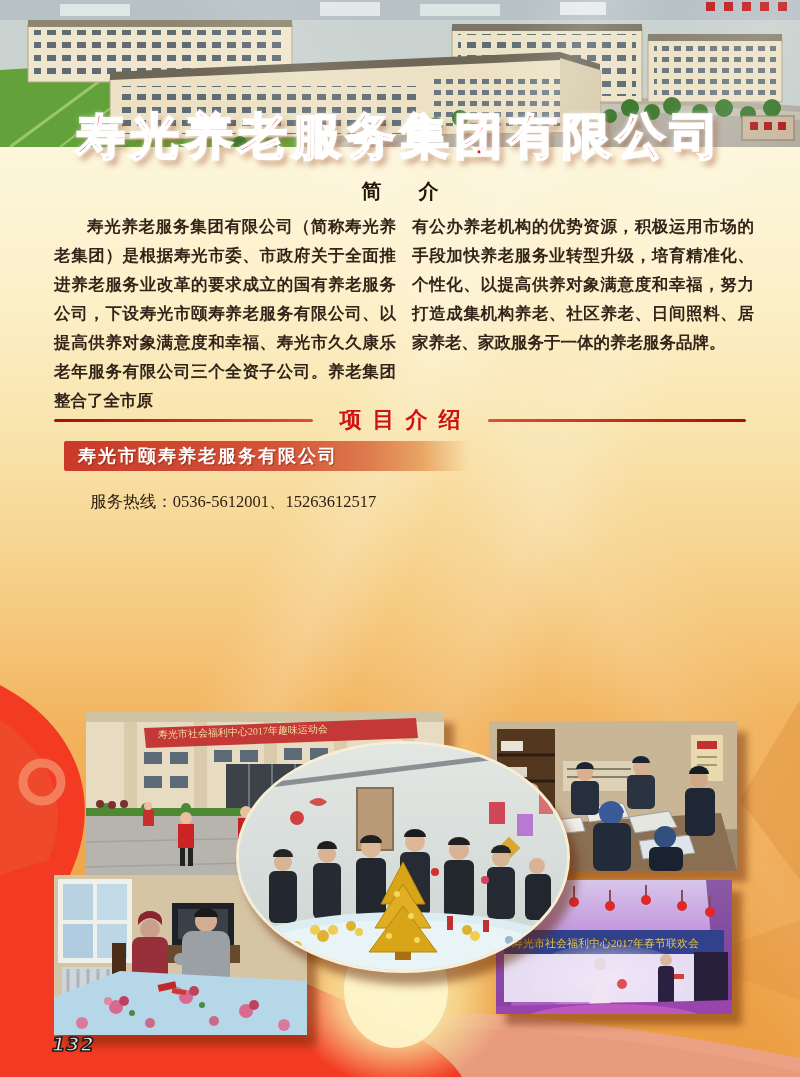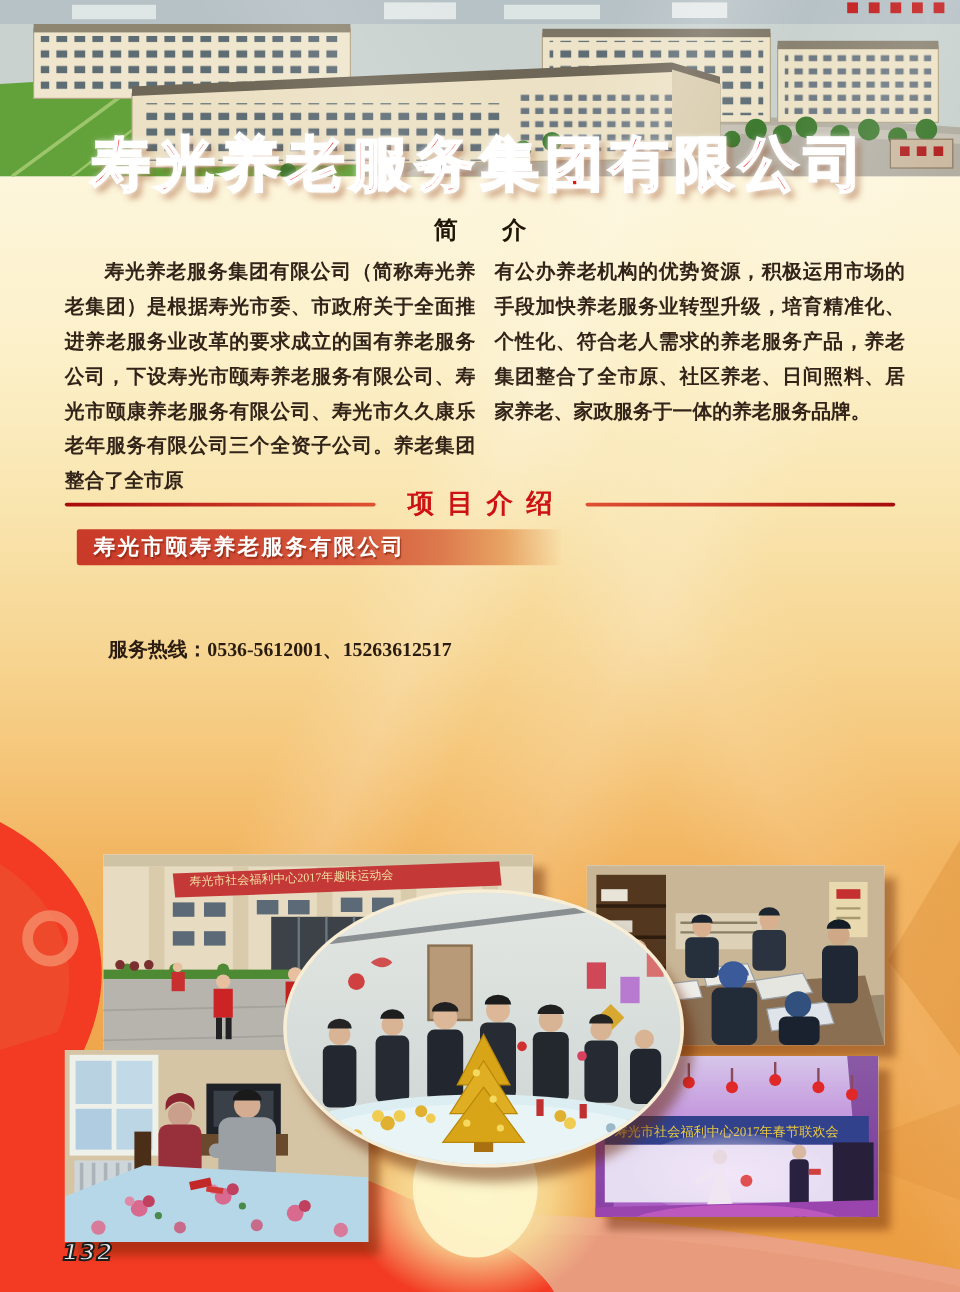--- a/index.html
+++ b/index.html
@@ -48,21 +48,21 @@
   }
   .company-banner{
     position:absolute;left:64px;top:441px;width:405px;height:30px;z-index:5;
     background:linear-gradient(90deg,#c93a28 0%,#d4553a 55%,#dd7a4d 75%,#e8a463 88%,rgba(232,164,99,0) 100%);
     border-radius:2px;display:flex;align-items:center;text-align:center;
   }
   .company-banner span{
     color:#ffffff;font-size:18px;font-weight:700;letter-spacing:2px;padding-left:14px;
     text-shadow:1px 1px 1px rgba(120,30,10,.6);white-space:nowrap;
   }
-  .hotline{font-weight:700;text-indent:2.2em;color:#2a1c10;margin-top:40px;}
+  .hotline{font-weight:400;text-indent:2.2em;color:#2a1c10;}
   .collage{position:absolute;left:0;top:660px;width:800px;height:417px;z-index:2;}
   .collage-bg{position:absolute;left:0;top:0;z-index:0;}
   .photo{position:absolute;box-shadow:10px 11px 7px rgba(100,35,5,.45);overflow:hidden;background:#ddd;}
   .photo svg{display:block;}
   .photo-activity{left:86px;top:52px;width:358px;height:173px;z-index:1;}
   .photo-reading{left:489px;top:61px;width:248px;height:150px;z-index:1;}
   .photo-oval{
     left:236px;top:81px;width:328px;height:226px;z-index:3;border-radius:50%;
     border:3px solid #f8eed6;box-shadow:8px 12px 9px rgba(100,35,5,.5);
   }
@@ -147,22 +147,22 @@
       <rect x="750" y="122" width="8" height="8" fill="#b02020"></rect>
       <rect x="764" y="122" width="8" height="8" fill="#b02020"></rect>
       <rect x="778" y="122" width="8" height="8" fill="#b02020"></rect>
     </svg>
   </div>
 
   <div class="title">寿光养老服务集团有限公司</div>
 
   <div class="intro-heading">简 介</div>
   <div class="cols intro-cols">
-    <div class="col indent">寿光养老服务集团有限公司（简称寿光养老集团）是根据寿光市委、市政府关于全面推进养老服务业改革的要求成立的国有养老服务公司，下设寿光市颐寿养老服务有限公司、寿光市颐康养老服务有限公司、寿光市久久康乐老年服务有限公司三个全资子公司。养老集团整合了全市原</div>
-    <div class="col">有公办养老机构的优势资源，积极运用市场的手段加快养老服务业转型升级，培育精准化、个性化、符合老人需求的养老服务产品，养老集团整合了全市原、社区养老、日间照料、居家养老、家政服务于一体的养老服务品牌。</div>
+    <div class="col indent">寿光养老服务集团有限公司（简称寿光养老集团）是根据寿光市委、市政府关于全面推进养老服务业改革的要求成立的国有养老服务公司，下设寿光市颐寿养老服务有限公司、以提高供养对象满意度和幸福、寿光市久久康乐老年服务有限公司三个全资子公司。养老集团整合了全市原</div>
+    <div class="col">有公办养老机构的优势资源，积极运用市场的手段加快养老服务业转型升级，培育精准化、个性化、以提高供养对象满意度和幸福，努力打造成集机构养老、社区养老、日间照料、居家养老、家政服务于一体的养老服务品牌。</div>
   </div>
 
   <div class="divider">
     <div class="line l"></div>
     <div class="divider-text">项目介绍</div>
     <div class="line r"></div>
   </div>
 
   <div class="company-banner">
     <span>寿光市颐寿养老服务有限公司</span>

